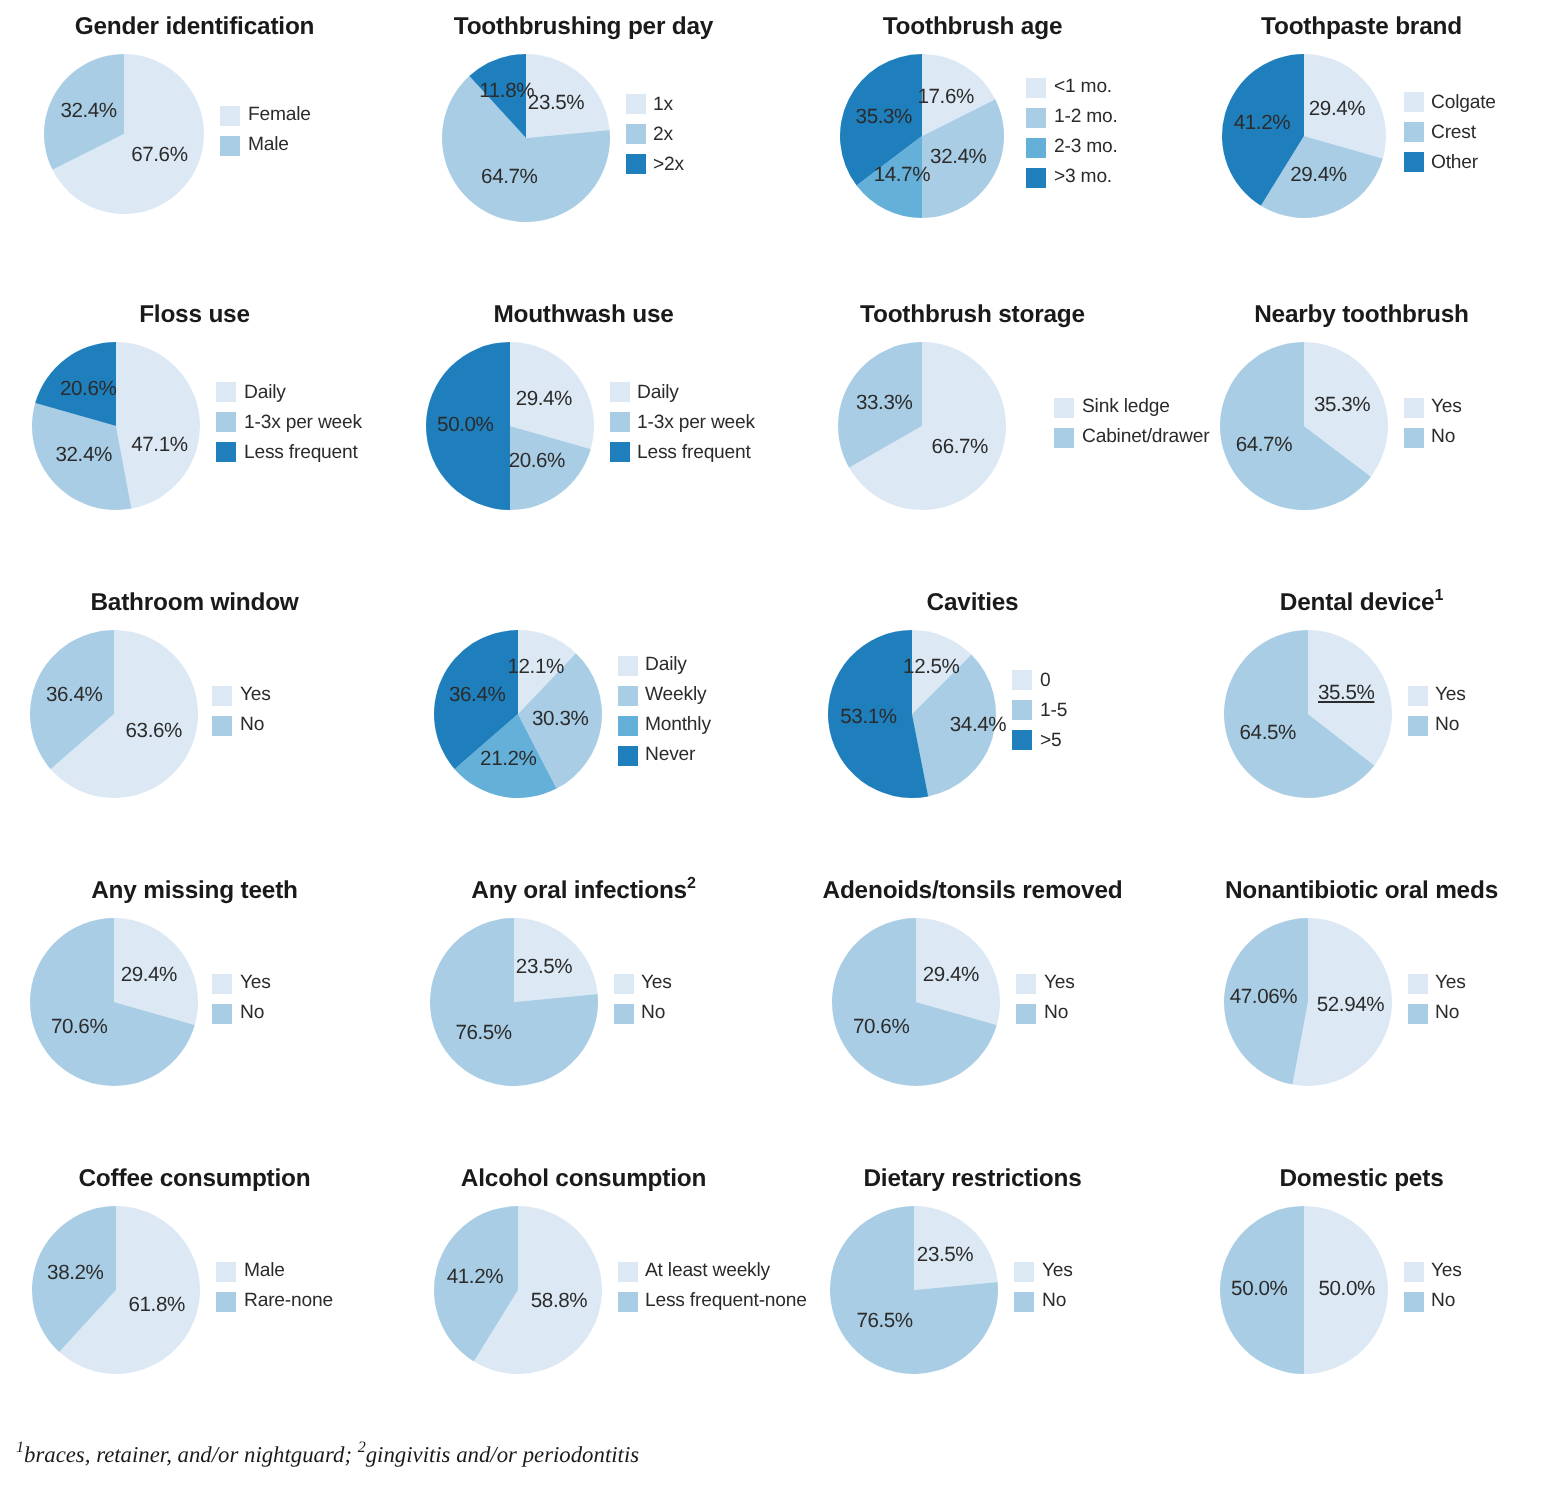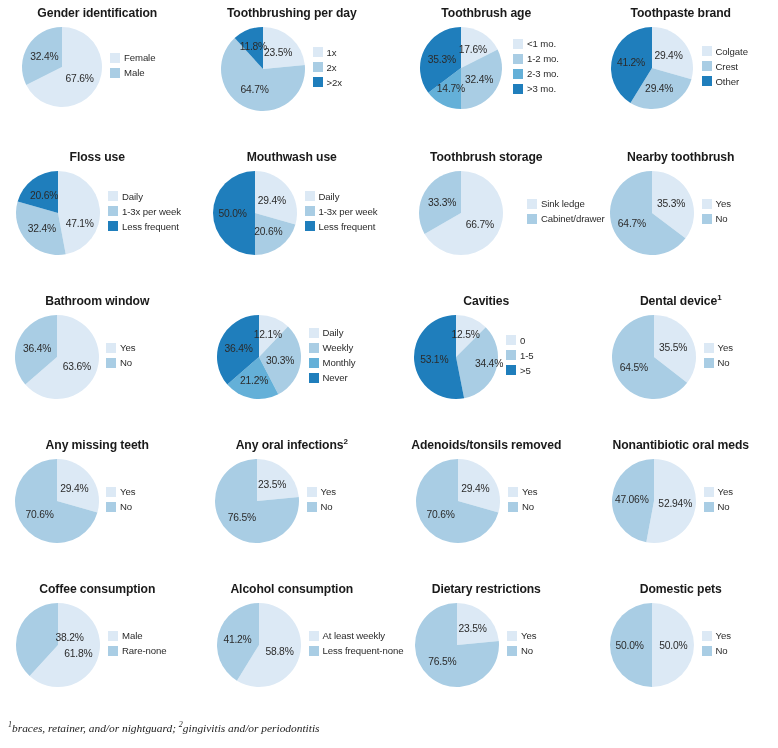--- a/index.html
+++ b/index.html
@@ -414,21 +414,21 @@
       </div>
     </div>
     <div class="panel">
       <div class="panel-title">Dental device<sup>1</sup></div>
       <div class="chart-area">
         <div class="pie-wrap" style="left: 26px; width: 88px; height: 88px;">
           <svg class="pie-svg" width="88" height="88" viewBox="0 0 88 88">
             <path d="M 44 44 L 44 2 A 42 42 0 0 1 77.186510519779 69.742096253425 Z" fill="#dce9f5"></path>
             <path d="M 44 44 L 77.186510519779 69.742096253425 A 42 42 0 1 1 43.99999999999999 2 Z" fill="#a9cde4"></path>
           </svg>
-          <div class="slice-label" style="left: 63.6129px; top: 34.3917px;">35.5%</div>
+          <div class="slice-label" style="left: 63.6129px; top: 34.3917px; text-decoration: underline;">35.5%</div>
           <div class="slice-label" style="left: 24.3871px; top: 53.6083px;">64.5%</div>
         </div>
         <div class="legend" style="left: 120px; top: 0px; height: 90px;">
           <div class="legend-row">
             <span class="legend-swatch" style="background: rgb(220, 233, 245);"></span>
             <span class="legend-label">Yes</span>
           </div>
           <div class="legend-row">
             <span class="legend-swatch" style="background: rgb(169, 205, 228);"></span>
             <span class="legend-label">No</span>
@@ -530,21 +530,21 @@
     </div>
     <div class="panel">
       <div class="panel-title">Coffee consumption</div>
       <div class="chart-area">
         <div class="pie-wrap" style="left: 14px; width: 88px; height: 88px;">
           <svg class="pie-svg" width="88" height="88" viewBox="0 0 88 88">
             <path d="M 44 44 L 44 2 A 42 42 0 1 1 15.636022058916971 74.97555092904331 Z" fill="#dce9f5"></path>
             <path d="M 44 44 L 15.636022058916971 74.97555092904331 A 42 42 0 0 1 43.99999999999999 2 Z" fill="#a9cde4"></path>
           </svg>
           <div class="slice-label" style="left: 64.3564px; top: 51.9121px;">61.8%</div>
-          <div class="slice-label" style="left: 23.6436px; top: 36.0879px; margin-left: 32px;">38.2%</div>
+          <div class="slice-label" style="left: 23.6436px; top: 36.0879px;">38.2%</div>
         </div>
         <div class="legend" style="left: 108px; top: 0px; height: 90px;">
           <div class="legend-row">
             <span class="legend-swatch" style="background: rgb(220, 233, 245);"></span>
             <span class="legend-label">Male</span>
           </div>
           <div class="legend-row">
             <span class="legend-swatch" style="background: rgb(169, 205, 228);"></span>
             <span class="legend-label">Rare-none</span>
           </div>

